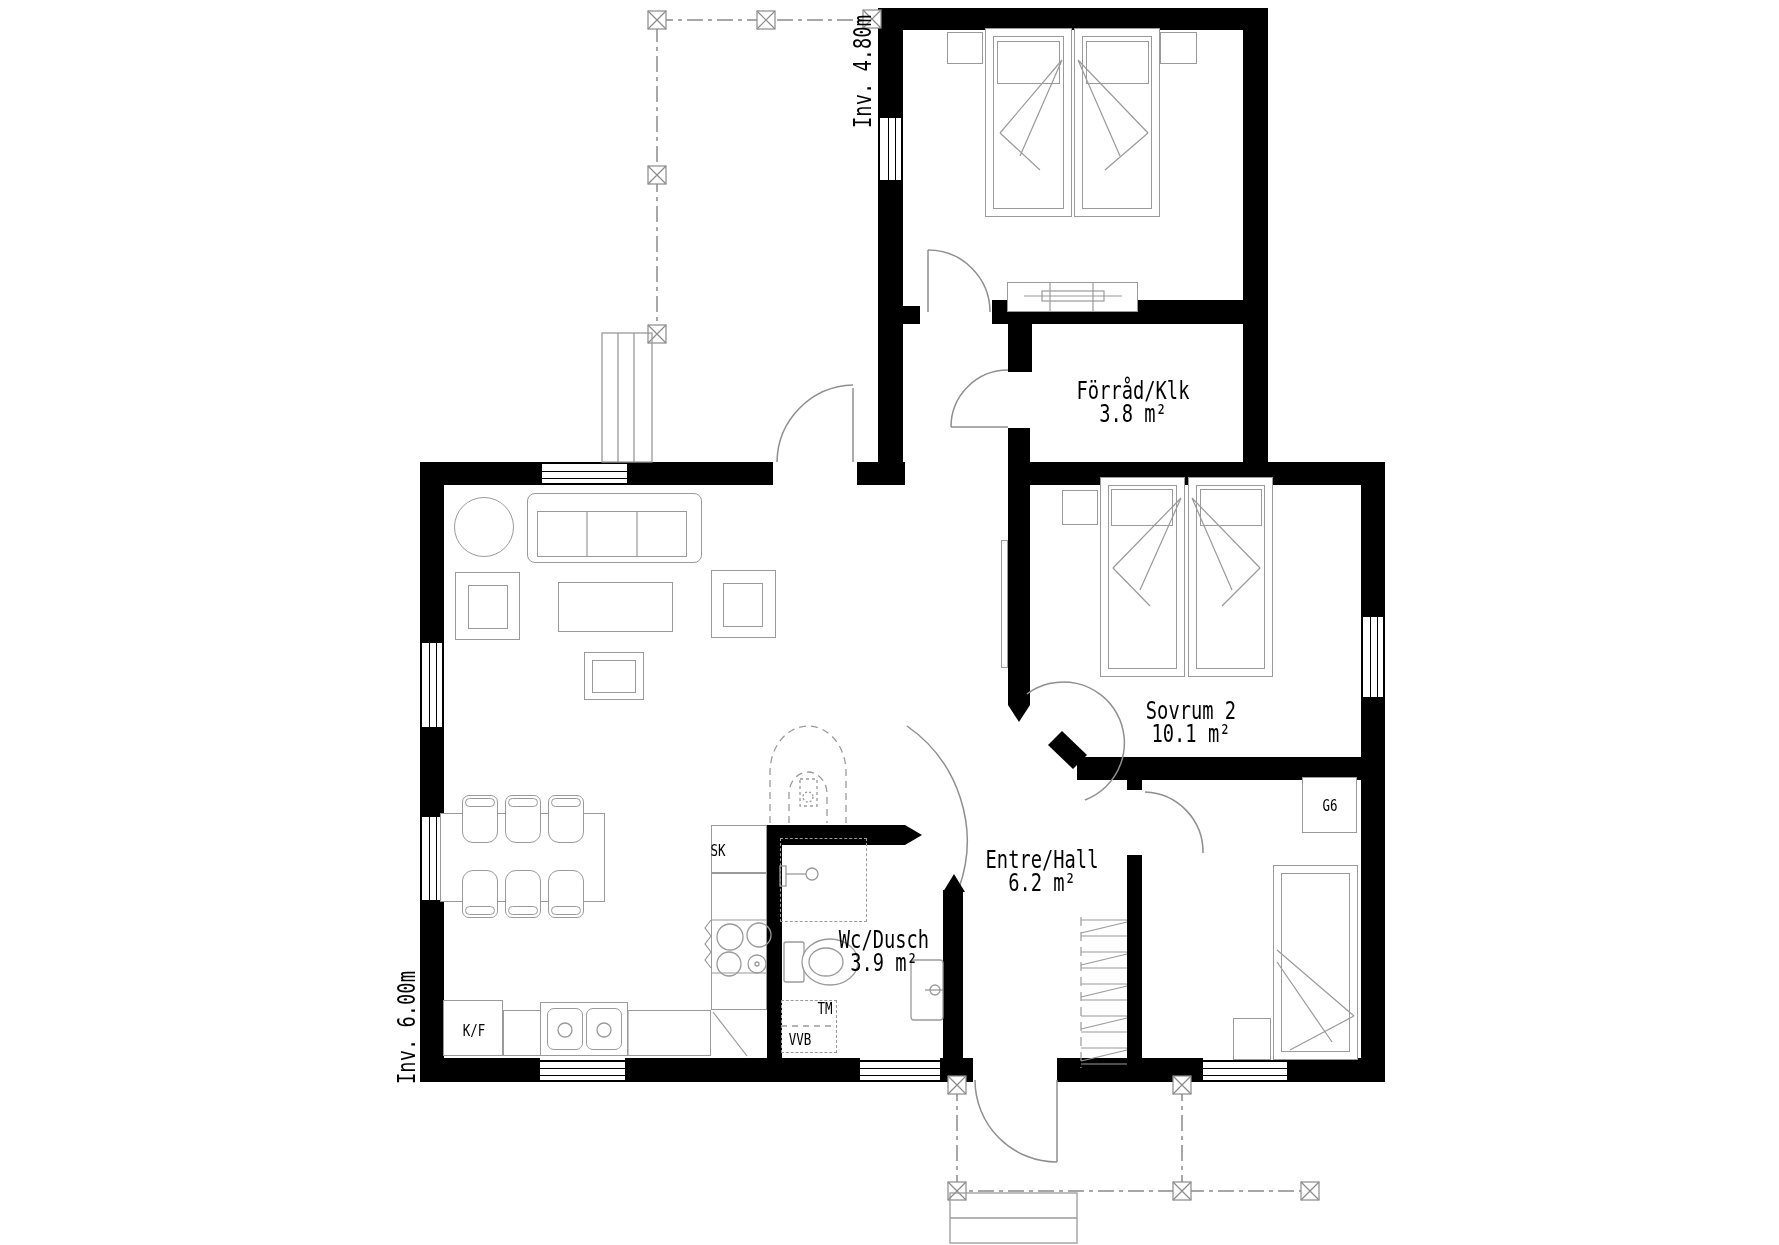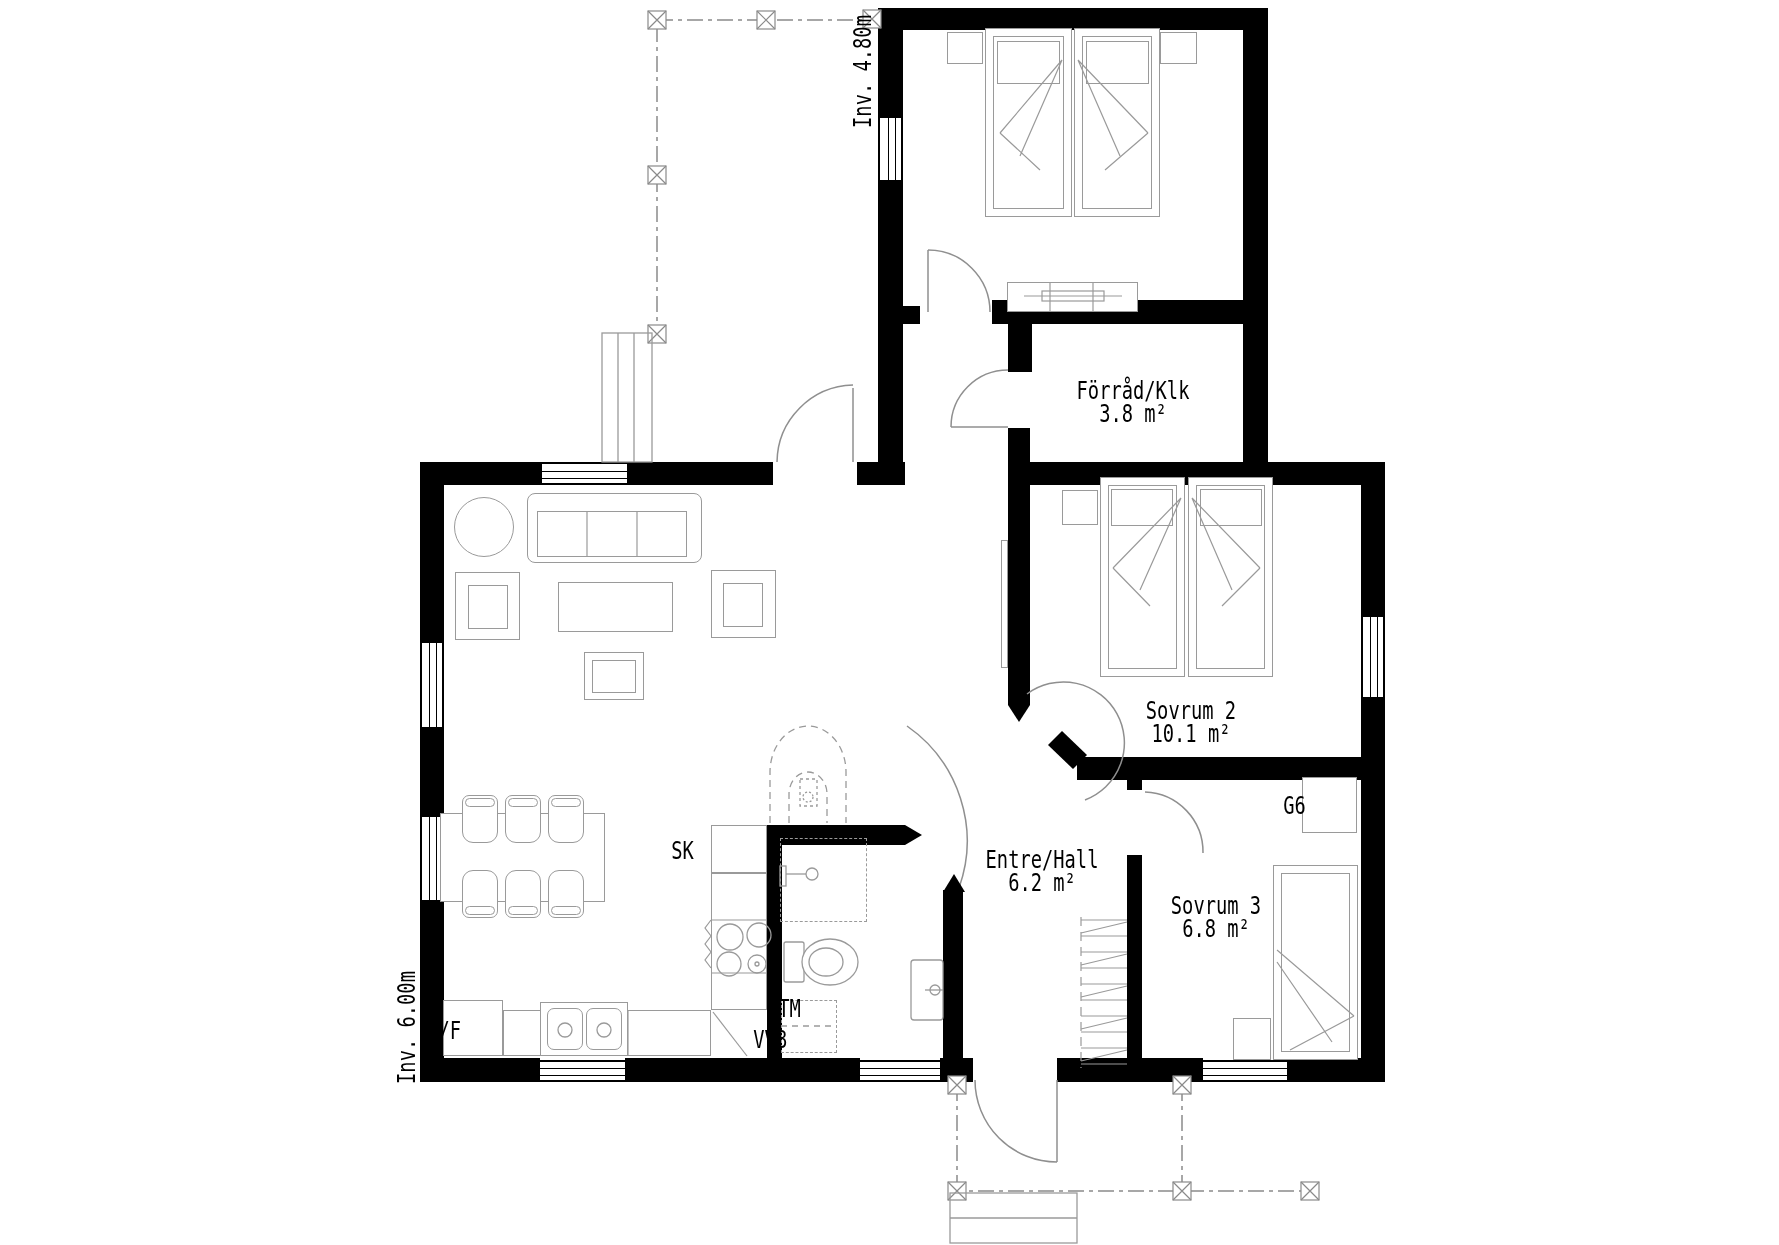--- a/index.html
+++ b/index.html
@@ -8,21 +8,21 @@
   .w{position:absolute;background:#000}
   .f{position:absolute;border:1.4px solid #9a9a9a;background:#fff}
   .nf{background:transparent}
   .dashf{position:absolute;border:1.5px dashed #9a9a9a;background:transparent}
   .win-h{position:absolute;background:#fff;border-top:2px solid #000;border-bottom:2px solid #000}
   .win-h::after{content:"";position:absolute;left:0;right:0;top:50%;height:6px;margin-top:-3px;border-top:1.5px solid #000;border-bottom:1.5px solid #000}
   .win-v{position:absolute;background:#fff;border-left:2px solid #000;border-right:2px solid #000}
   .win-v::after{content:"";position:absolute;top:0;bottom:0;left:50%;width:6px;margin-left:-3px;border-left:1.5px solid #000;border-right:1.5px solid #000}
   .rlabel{position:absolute;width:400px;text-align:center;color:#000;font-size:25px;line-height:23px;white-space:nowrap}
   .rlabel span{display:block;transform:scaleX(.75)}
-  .flabel{position:absolute;width:120px;text-align:left;color:#000;font-size:24px;line-height:24px;white-space:nowrap}
+  .flabel{position:absolute;width:120px;text-align:center;color:#000;font-size:16px;line-height:24px;white-space:nowrap}
   .flabel span{display:block;transform:scaleX(.78)}
   .dim{position:absolute;width:320px;text-align:center;color:#000;font-size:25px;white-space:nowrap}
   .dim span{display:block;transform:scaleX(.75)}
   .dim.v{transform:rotate(-90deg)}
   .chair{position:absolute;border:1.3px solid #9a9a9a;background:#fff}
   .chair.t{border-radius:7px 7px 11px 11px}
   .chair.b{border-radius:11px 11px 7px 7px}
   .chair.t::after{content:"";position:absolute;left:2px;right:2px;top:2px;height:7px;border:1px solid #9a9a9a;border-radius:5px}
   .chair.b::after{content:"";position:absolute;left:2px;right:2px;bottom:2px;height:7px;border:1px solid #9a9a9a;border-radius:5px}
   .round{border-radius:50%}
@@ -297,23 +297,23 @@
       <span>3.8 m²</span>
   </div>
   <div class="rlabel" style="left:991px;top:699px">
     <span>Sovrum 2</span>
       <span>10.1 m²</span>
   </div>
   <div class="rlabel" style="left:842px;top:848px">
     <span>Entre/Hall</span>
       <span>6.2 m²</span>
   </div>
-  <div class="rlabel" style="left:1016px;top:894px">
-    <span>Sovrum 3</span>
-      <span>6.8 m²</span>
+  <div class="rlabel" style="left:684px;top:928px">
+    <span>Wc/Dusch</span>
+      <span>3.9 m²</span>
   </div>
 
   <div class="flabel" style="left:1270px;top:794px">
       <span>G6</span>
     </div>
   <div class="flabel" style="left:658px;top:839px">
       <span>SK</span>
     </div>
   <div class="flabel" style="left:765px;top:997px">
       <span>TM</span>

